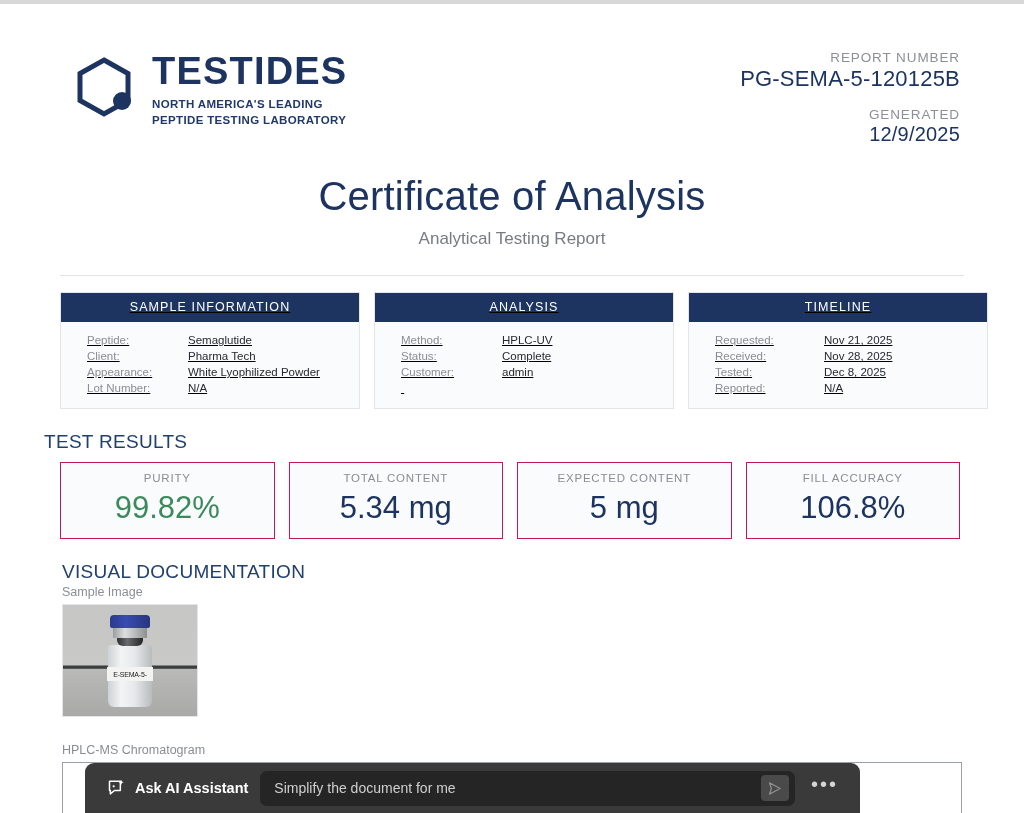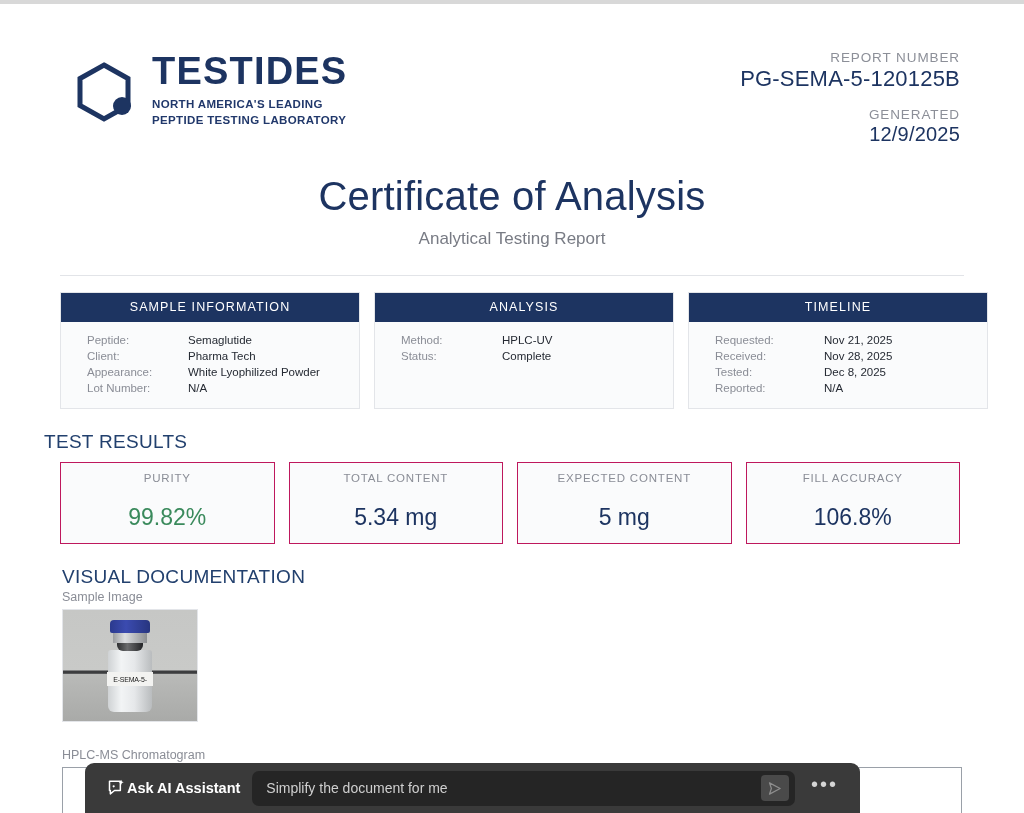--- a/index.html
+++ b/index.html
@@ -13,21 +13,21 @@
     position: absolute;
     left: 0; top: 4px;
     width: 1024px; height: 809px;
     background: #ffffff;
   }
   
   .doc-header {
     display: flex; align-items: flex-start; justify-content: space-between;
     padding: 40px 64px 0 72px;
   }
-  .brand { display: flex; align-items: flex-end; gap: 16px; }
+  .brand { display: flex; align-items: center; gap: 16px; }
   .brand-mark { margin-top: 6px; }
   .brand-text { padding-top: 8px; }
   .brand-name {
     font-size: 38px; font-weight: bold; letter-spacing: 1.2px;
     color: #1d3461; line-height: 1;
   }
   .brand-tag {
     margin-top: 7px;
     font-size: 11.5px; font-weight: bold; letter-spacing: .35px;
     color: #21386b; line-height: 1.35;
@@ -45,20 +45,21 @@
   
   .title-wrap { text-align: center; margin-top: 28px; }
   .doc-title { font-size: 40px; color: #1d3461; font-weight: normal; letter-spacing: .2px; }
   .doc-sub { font-size: 17px; color: #787b84; margin-top: 10px; }
 
   
   .rule { height: 1px; background: #e2e4e8; margin: 26px 60px 0 60px; }
   .panels {
     display: flex; gap: 14px;
     padding: 16px 36px 0 60px;
+    text-decoration: underline;
   }
   .panel {
     flex: 1; border: 1px solid #e3e5e9; background: #fafbfc;
     overflow: hidden;
   }
   .panel-head {
     background: #1d3461; color: #fff;
     text-align: center; font-size: 12.5px; letter-spacing: 1.1px;
     padding: 7px 0 8px 0;
   }
@@ -72,21 +73,21 @@
   .section-title {
     font-size: 19px; color: #22406e; letter-spacing: .3px;
     padding: 22px 0 0 44px; font-weight: normal;
   }
   .cards { display: flex; gap: 14px; padding: 9px 64px 0 60px; }
   .card {
     flex: 1; border: 1px solid #be185d; background: #fafbfc;
     text-align: center; padding: 9px 0 12px 0;
   }
   .card-label { font-size: 11.5px; color: #8a8d96; letter-spacing: .8px; }
-  .card-value { font-size: 23px; color: #1d3461; margin-top: 20px; }
+  .card-value { font-size: 31px; color: #1d3461; margin-top: 6px; }
   .card-value.good { color: #3a8a5c; }
 
   
   .vd-title {
     font-size: 19px; color: #22406e; letter-spacing: .3px;
     padding: 22px 0 0 62px; font-weight: normal;
   }
   .vd-row { display: flex; padding: 2px 0 0 62px; gap: 26px; flex-direction: column; }
   .vd-col-img { width: 136px; }
   .vd-col-chrom { flex: 1; padding-right: 62px; }
@@ -139,21 +140,21 @@
   .cert-sub { font-size: 10.5px; color: #9a9da4; margin-top: 7px; }
   .qr { width: 40px; height: 40px; }
 
   
   .ai-bar {
     position: absolute; left: 85px; top: 763px;
     width: 775px; height: 50px;
     background: #3a3a3a; border-radius: 9px 9px 0 0;
     display: flex; align-items: center; padding: 0 14px; gap: 12px;
   }
-  .ai-ask { display: flex; align-items: center; gap: 0; padding-left: 8px; }
+  .ai-ask { display: flex; align-items: center; gap: 8px; padding-left: 8px; }
   .ai-ask-text { color: #fff; font-size: 14.5px; font-weight: bold; }
   .ai-input {
     flex: 1; height: 35px; background: #252525; border-radius: 7px;
     display: flex; align-items: center; padding: 0 6px 0 14px;
   }
   .ai-input-text { flex: 1; color: #cfcfcf; font-size: 14px; }
   .ai-send {
     width: 28px; height: 26px; background: #4a4a4a; border-radius: 4px;
     display: flex; align-items: center; justify-content: center;
   }
@@ -225,20 +226,24 @@
     <div class="panel">
       <div class="panel-head">ANALYSIS</div>
       <div class="panel-body">
         <div class="prow">
           <span class="pkey">Method:</span>
           <span class="pval">HPLC-UV</span>
         </div>
         <div class="prow">
           <span class="pkey">Status:</span>
           <span class="pval">Complete</span>
+        </div>
+        <div class="prow">
+          <span class="pkey">Customer:</span>
+          <span class="pval">admin</span>
         </div>
         <div class="prow">
           <span class="pkey">&nbsp;</span>
         </div>
       </div>
     </div>
 
     <div class="panel timeline">
       <div class="panel-head">TIMELINE</div>
       <div class="panel-body">

